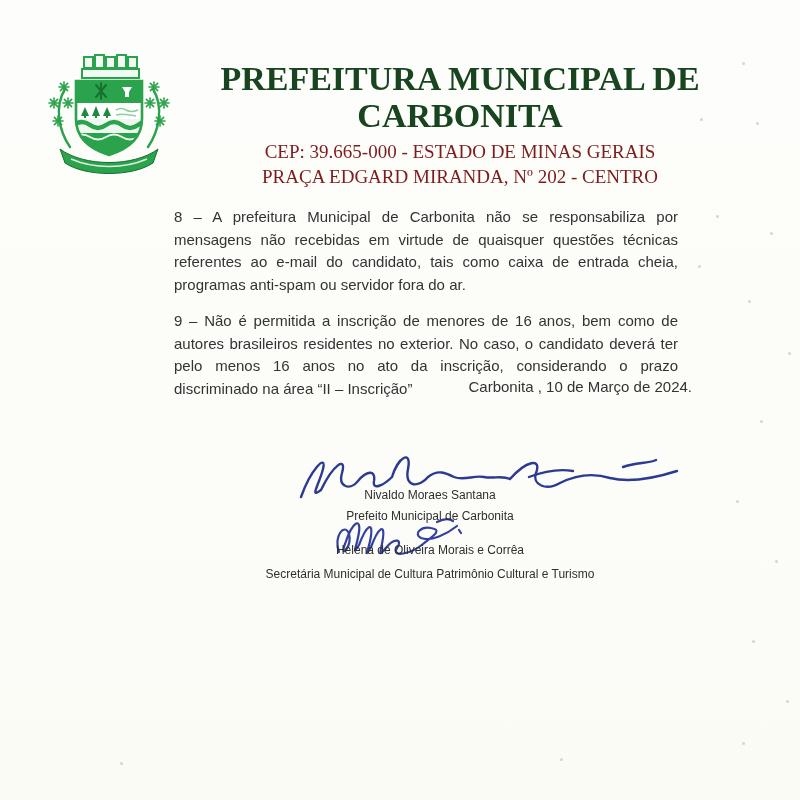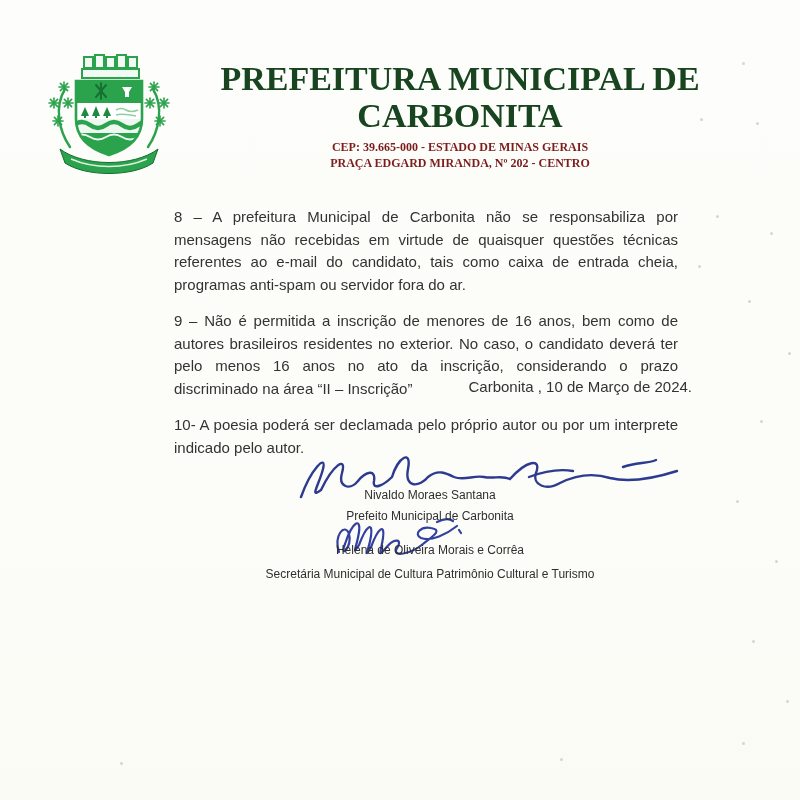--- a/index.html
+++ b/index.html
@@ -13,22 +13,22 @@
   .sheet{position:absolute;inset:0;background:linear-gradient(180deg,#fdfdfb 0%,#fcfcf8 60%,#fbfbf6 100%);}
   
   .logo{position:absolute;left:44px;top:44px;width:130px;height:132px;}
   .header-text{position:absolute;left:170px;top:60px;width:580px;text-align:center;}
   .doc-title{
     font-family:"Liberation Serif", serif;font-weight:bold;
     font-size:34px;letter-spacing:0px;color:#18451f;
     margin:0;line-height:1.1; filter:blur(.2px);
   }
   .doc-sub{
-    font-family:"Liberation Serif", serif;font-weight:bold;
-    font-size:12px;color:#7c1c1c;margin:4px 0 0 0;line-height:1.35;
+    font-family:"Liberation Serif", serif;font-weight:normal;
+    font-size:19px;color:#7c1c1c;margin:4px 0 0 0;line-height:1.35;
     filter:blur(.15px);
   }
   
   .body-text{
     position:absolute;left:160px;top:192px;width:532px;
     font-size:15px;line-height:22.5px;text-align:justify;
     color:#333;filter:blur(.15px);
   }
   .body-text p{margin:14px;}
   .date-line{
@@ -118,21 +118,20 @@
 
   <div class="header-text">
     <h1 class="doc-title">PREFEITURA MUNICIPAL DE CARBONITA</h1>
     <div class="doc-sub">CEP: 39.665-000 - ESTADO DE MINAS GERAIS</div>
     <div class="doc-sub" style="margin-top:0;">PRAÇA EDGARD MIRANDA, Nº 202 - CENTRO</div>
   </div>
 
   <div class="body-text">
     <p>8 – A prefeitura Municipal de Carbonita não se responsabiliza por mensagens não recebidas em virtude de quaisquer questões técnicas referentes ao e-mail do candidato, tais como caixa de entrada cheia, programas anti-spam ou servidor fora do ar.</p>
     <p>9 – Não é permitida a inscrição de menores de 16 anos, bem como de autores brasileiros residentes no exterior. No caso, o candidato deverá ter pelo menos 16 anos no ato da inscrição, considerando o prazo discriminado na área “II – Inscrição”</p>
-    <p>10- A poesia poderá ser declamada pelo próprio autor ou por um interprete indicado pelo autor.</p>
   </div>
 
   <div class="date-line">Carbonita , 10 de  Março  de 2024.</div>
 
   <svg class="sig1-svg" viewBox="0 0 390 58" aria-hidden="true">
     <g fill="none" stroke="#2c3a90" stroke-width="2.4" stroke-linecap="round">
       <path d="M8,50 C18,22 34,6 30,22 C26,38 16,52 28,43
                C40,18 54,8 49,26 C45,40 57,44 65,34
                C73,24 83,22 81,34 C79,44 91,38 99,30
                C105,10 119,2 115,22 C111,42 127,40 135,30

